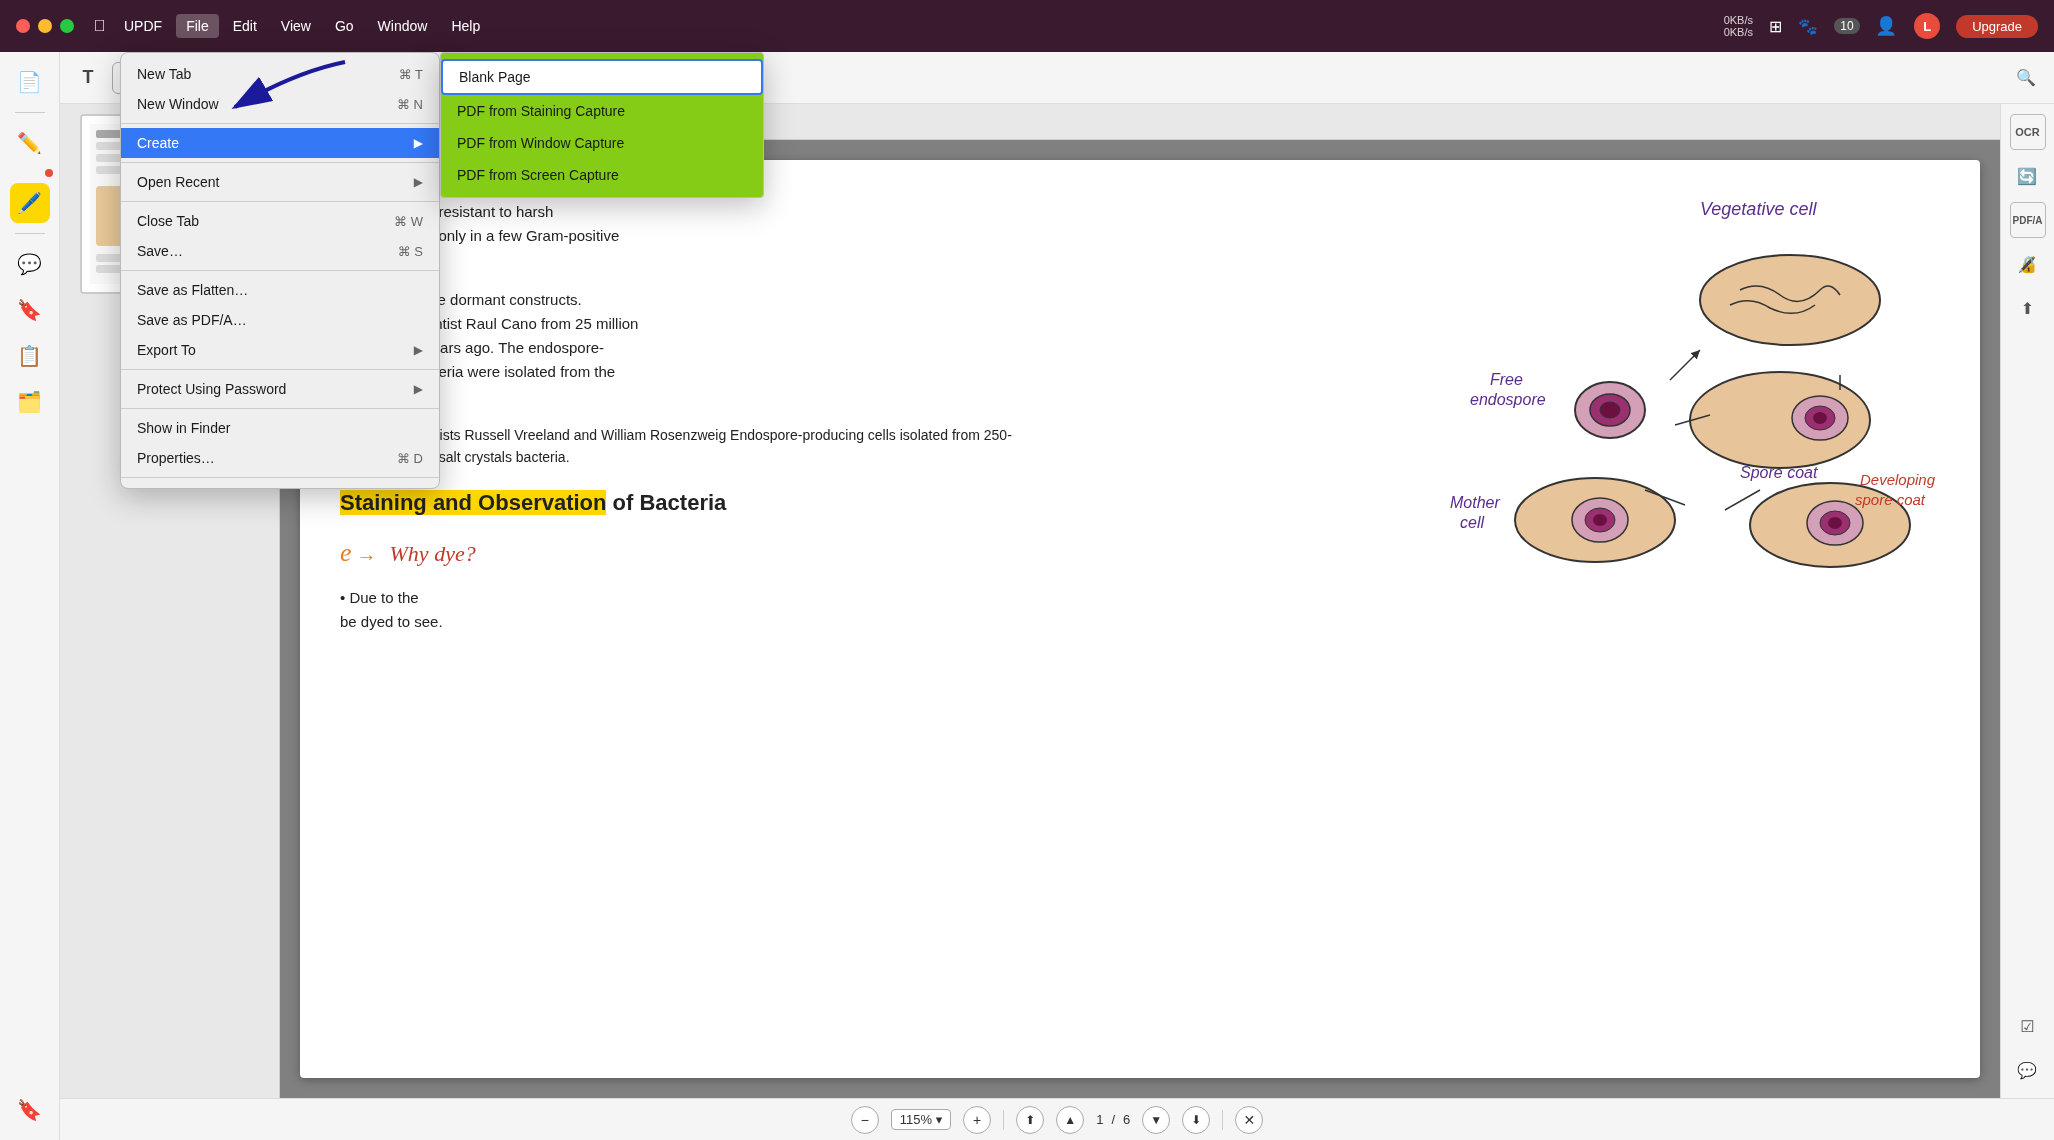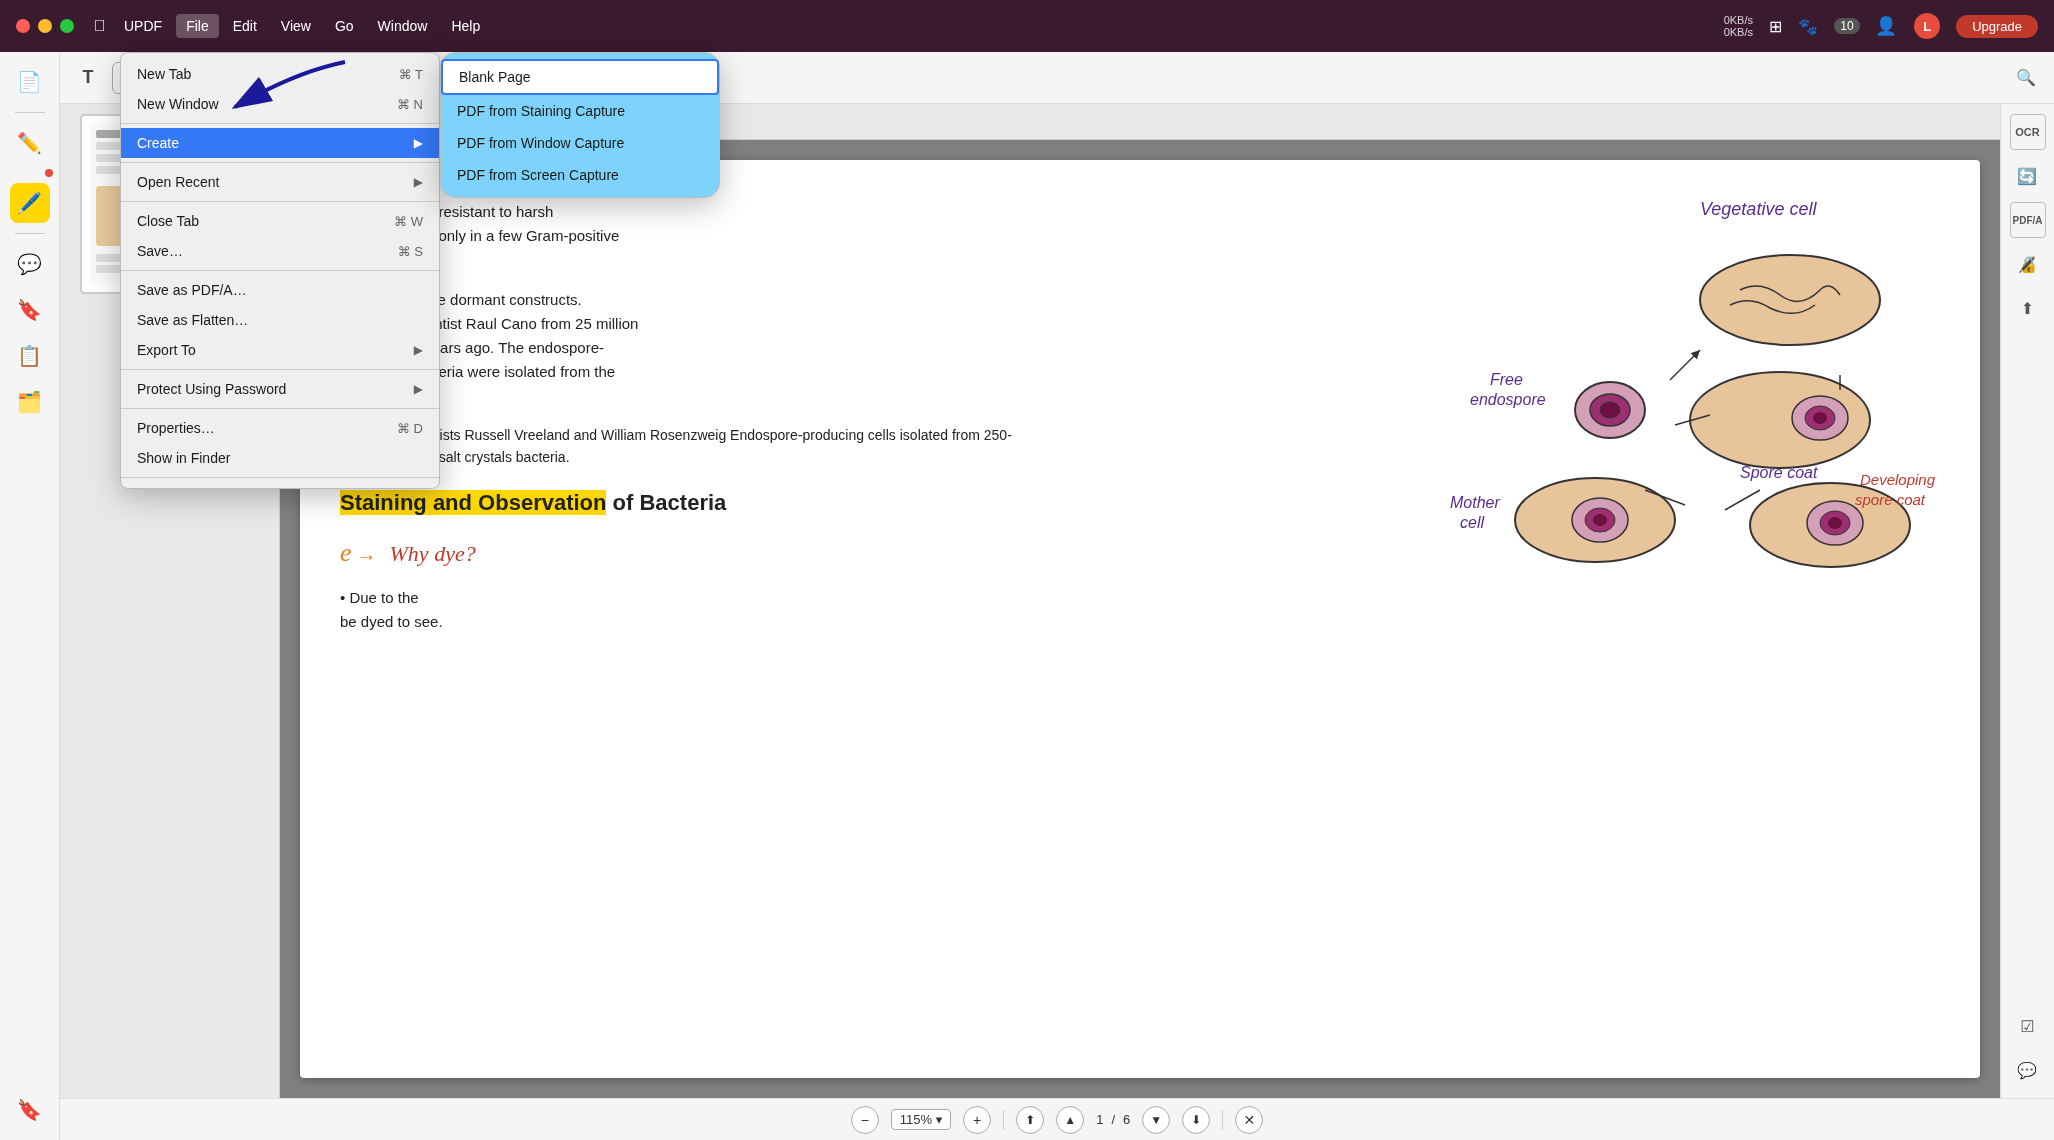--- a/index.html
+++ b/index.html
@@ -373,25 +373,25 @@
     }
     .dropdown-separator {
       height: 1px;
       background: #ccc;
       margin: 4px 0;
     }
     .submenu-container {
       position: absolute;
       top: 52px;
       left: 440px;
-      background: #7dd3fc;
+      background: #84cc16;
       border: 1px solid #bbb;
-      border-radius: 16px;
+      border-radius: 4px;
       box-shadow: 0 8px 30px rgba(0,0,0,0.25);
-      width: 280px;
+      width: 324px;
       padding: 6px 0;
       z-index: 400;
     }
     .submenu-item {
       display: flex;
       align-items: center;
       padding: 8px 16px;
       font-size: 14px;
       color: #1a1a1a;
       cursor: pointer;
@@ -664,41 +664,41 @@
   <div class="dropdown-item">
     <span>Close Tab</span>
     <span class="dropdown-shortcut">⌘ W</span>
   </div>
   <div class="dropdown-item">
     <span>Save…</span>
     <span class="dropdown-shortcut">⌘ S</span>
   </div>
   <div class="dropdown-separator"></div>
   <div class="dropdown-item">
+    <span>Save as Flatten…</span>
+  </div>
+  <div class="dropdown-item">
     <span>Save as PDF/A…</span>
-  </div>
-  <div class="dropdown-item">
-    <span>Save as Flatten…</span>
   </div>
   <div class="dropdown-item">
     <span>Export To</span>
     <span class="dropdown-arrow">▶</span>
   </div>
   <div class="dropdown-separator"></div>
   <div class="dropdown-item">
     <span>Protect Using Password</span>
     <span class="dropdown-arrow">▶</span>
   </div>
   <div class="dropdown-separator"></div>
   <div class="dropdown-item">
+    <span>Show in Finder</span>
+  </div>
+  <div class="dropdown-item">
     <span>Properties…</span>
     <span class="dropdown-shortcut">⌘ D</span>
-  </div>
-  <div class="dropdown-item">
-    <span>Show in Finder</span>
   </div>
   <div class="dropdown-separator"></div>
 </div>
 
 <div class="submenu-container">
   <div class="submenu-item highlighted">
     <span>Blank Page</span>
   </div>
   <div class="submenu-item">
     <span>PDF from Staining Capture</span>

